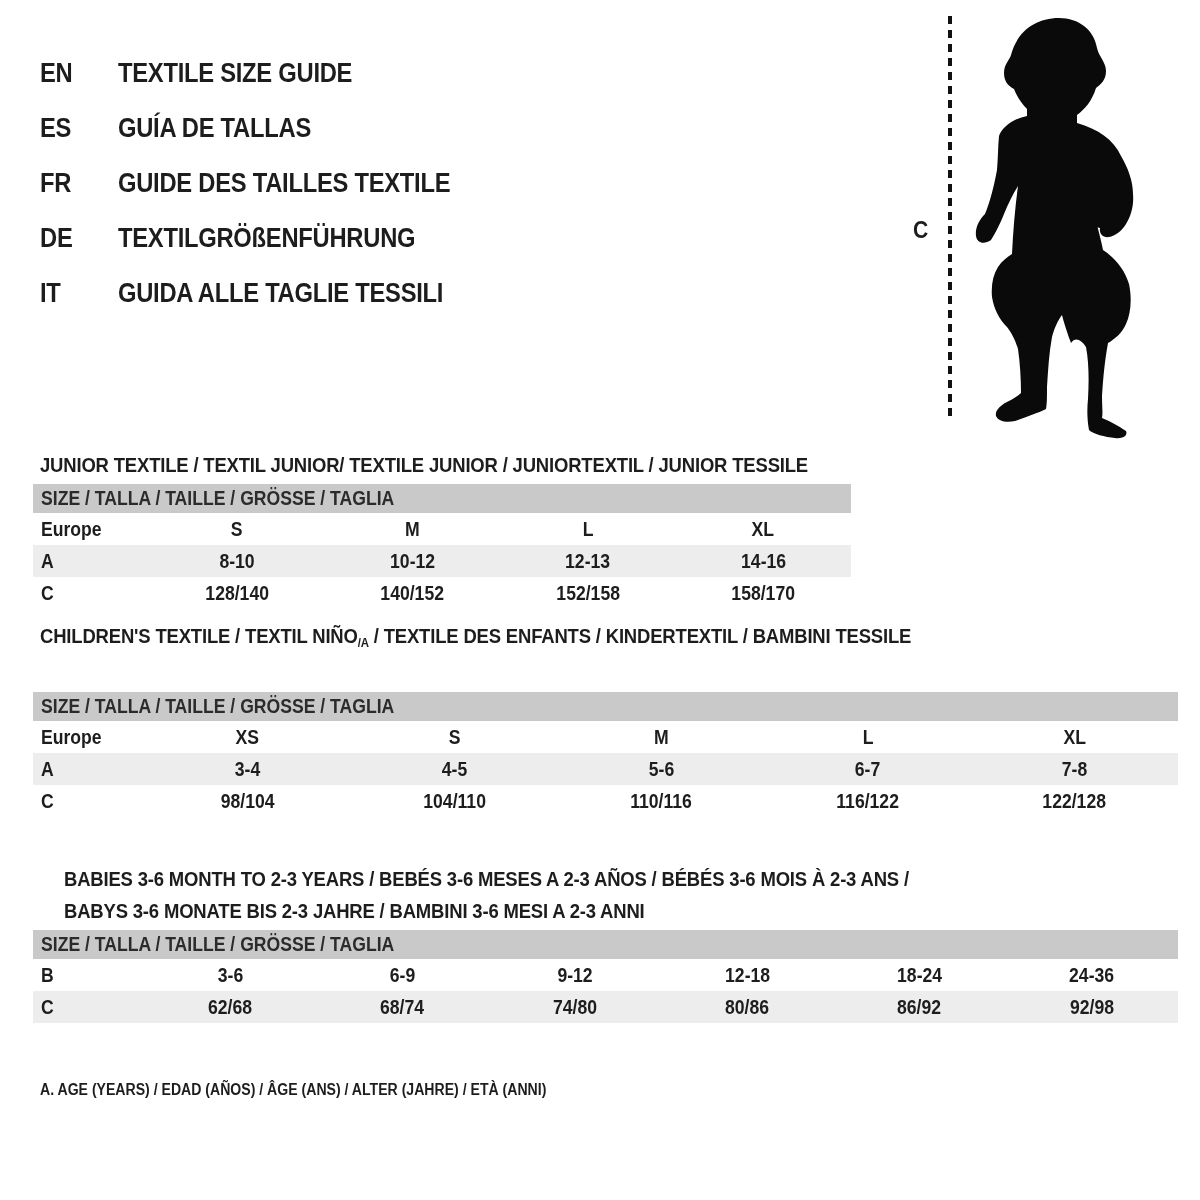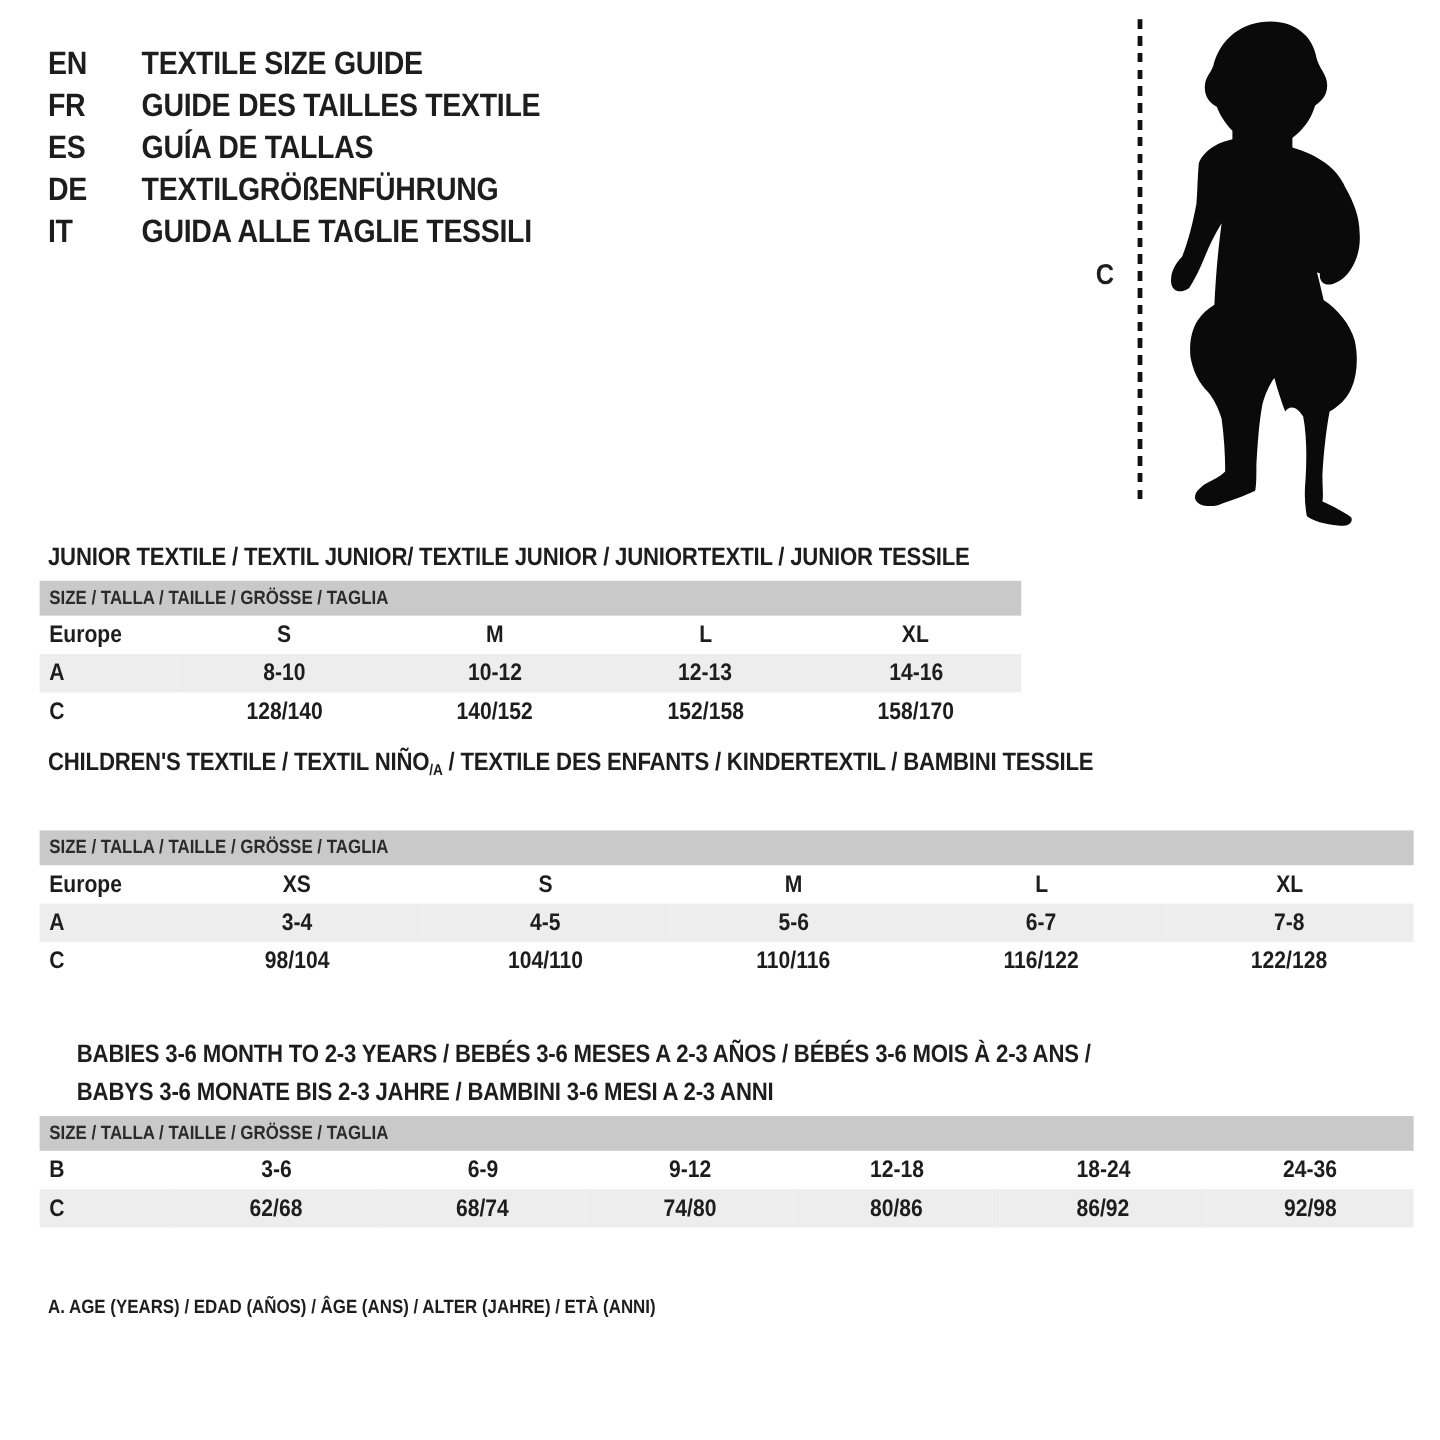--- a/index.html
+++ b/index.html
@@ -3,21 +3,21 @@
 <meta charset="utf-8">
 <style>
   html,body{margin:0;padding:0;background:#fff;}
   .page{position:relative;width:1200px;height:1200px;background:#ffffff;overflow:hidden;
         color:#1d1d1d;font-family:"Liberation Sans",sans-serif;font-weight:bold;}
   .cond{display:inline-block;transform:scaleX(0.88);transform-origin:center center;white-space:nowrap;}
   .condL{transform-origin:left center;}
 
   
   .lang-block{position:absolute;top:36px;left:40px;font-size:27px;letter-spacing:-0.3px;}
-  .lang-row{display:flex;height:35px;align-items:center;}
+  .lang-row{display:flex;height:35px;align-items:center;margin-top:20px;}
   .lang-row .code{width:78px;flex:0 0 78px;}
 
   
   .dash{position:absolute;left:948px;top:16px;width:4px;height:404px;
         background:repeating-linear-gradient(180deg,#111 0,#111 8px,transparent 8px,transparent 14px);}
   .c-label{position:absolute;left:912px;top:216px;font-size:24px;}
   .baby{position:absolute;left:965px;top:16px;width:180px;height:425px;}
 
   
   .sec-h{position:absolute;left:40px;font-size:21px;line-height:26px;letter-spacing:-0.2px;}
@@ -25,21 +25,21 @@
   .h-children{top:606px;}
   .h-babies{top:846px;line-height:32px;margin-left:24px;}
   .subA{font-size:13px;vertical-align:-4px;}
 
   
   .tablewrap{position:absolute;}
   .t-junior{top:484px;left:33px;width:818px;}
   .t-children{top:692px;left:33px;width:1145px;}
   .t-babies{top:930px;left:33px;width:1145px;}
   .size-bar{height:29px;background:#c9c9c9;display:flex;align-items:center;
-            padding-left:8px;font-size:16px;color:#2b2b2b;}
+            padding-left:8px;font-size:20px;color:#2b2b2b;}
   table.sizes{width:100%;border-collapse:collapse;table-layout:fixed;font-size:20px;}
   table.sizes tr{height:32px;margin-top:28px;}
   table.sizes th,table.sizes td{padding:0;font-weight:bold;text-align:center;vertical-align:middle;}
   table.sizes th{text-align:left;padding-left:8px;}
   table.sizes tr.shade{background:#ededed;}
   .w-junior tr > :first-child{width:13.2%;}
   .w-kids tr > :first-child{width:9%;}
 
   
   .legend{position:absolute;left:40px;top:1072px;font-size:16px;line-height:35px;}
@@ -48,26 +48,26 @@
 <body>
 
 <div class="page">
 
   <div class="lang-block">
       <div class="lang-row">
         <span class="code cond condL">EN</span>
         <span class="cond condL">TEXTILE SIZE GUIDE</span>
       </div>
       <div class="lang-row">
+        <span class="code cond condL">ES</span>
+        <span class="cond condL">GUÍA DE TALLAS</span>
+      </div>
+      <div class="lang-row">
         <span class="code cond condL">FR</span>
         <span class="cond condL">GUIDE DES TAILLES TEXTILE</span>
-      </div>
-      <div class="lang-row">
-        <span class="code cond condL">ES</span>
-        <span class="cond condL">GUÍA DE TALLAS</span>
       </div>
       <div class="lang-row">
         <span class="code cond condL">DE</span>
         <span class="cond condL">TEXTILGRÖßENFÜHRUNG</span>
       </div>
       <div class="lang-row">
         <span class="code cond condL">IT</span>
         <span class="cond condL">GUIDA ALLE TAGLIE TESSILI</span>
       </div>
     </div>

